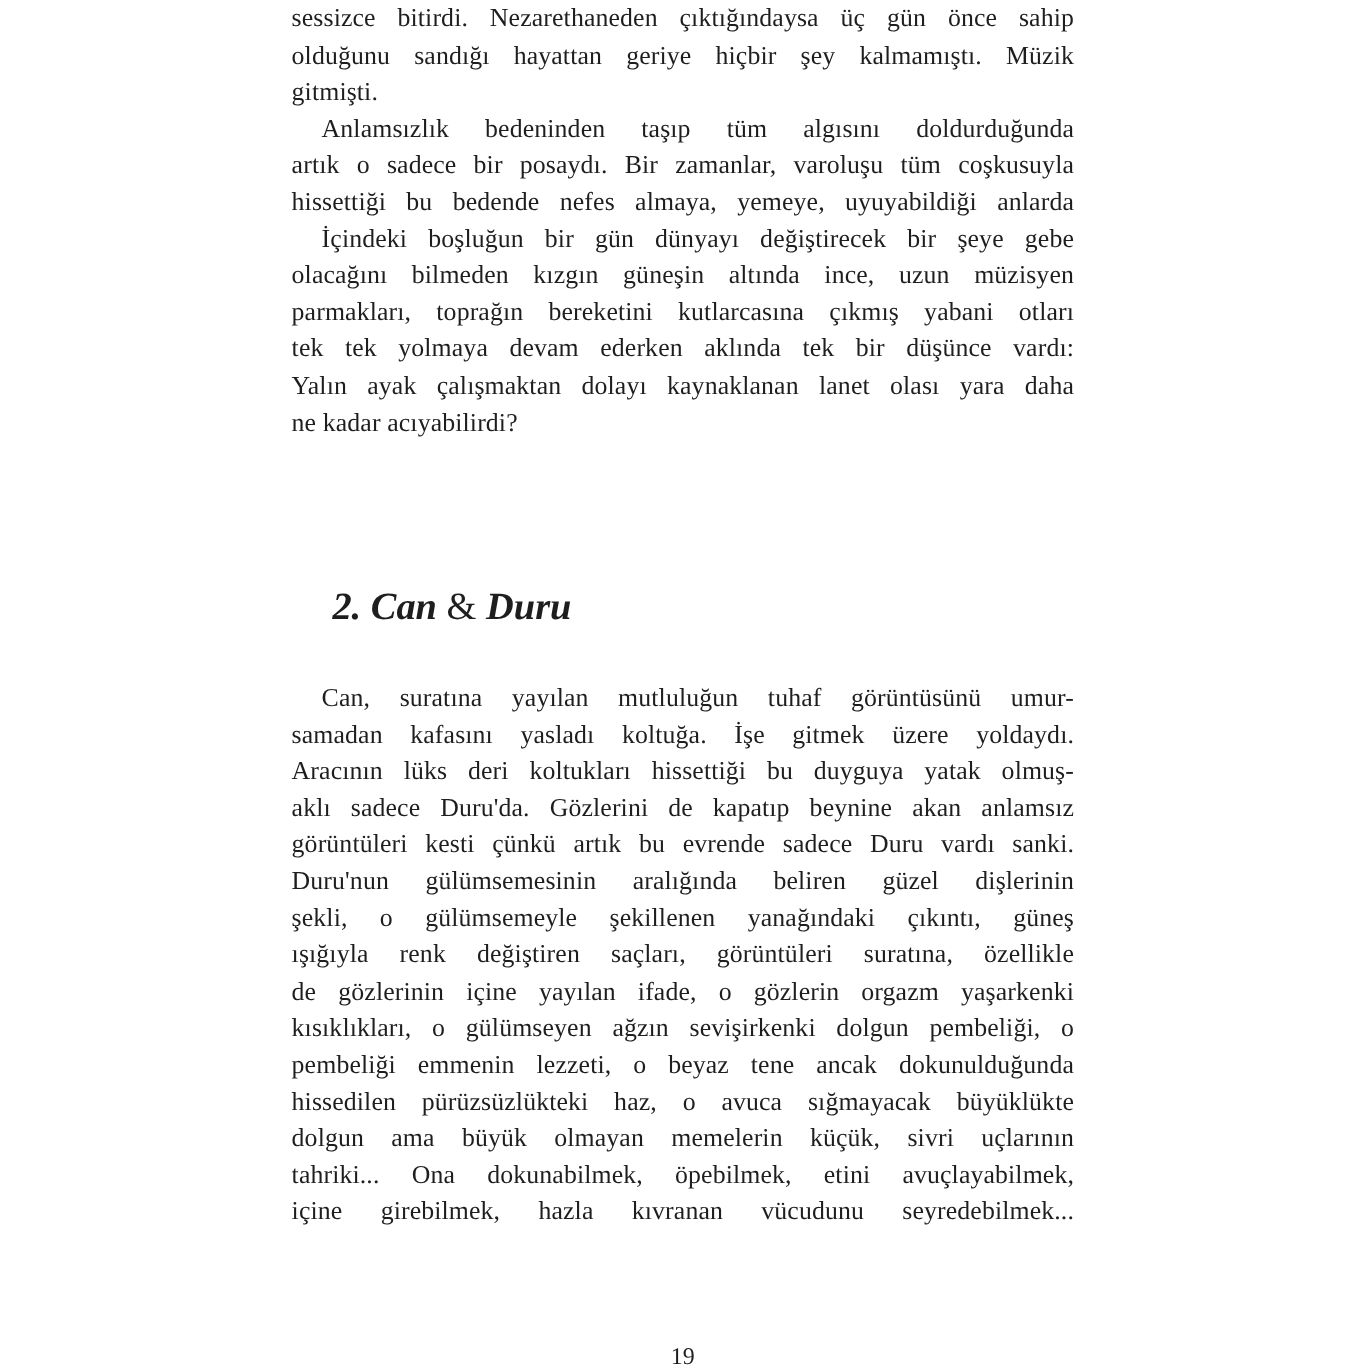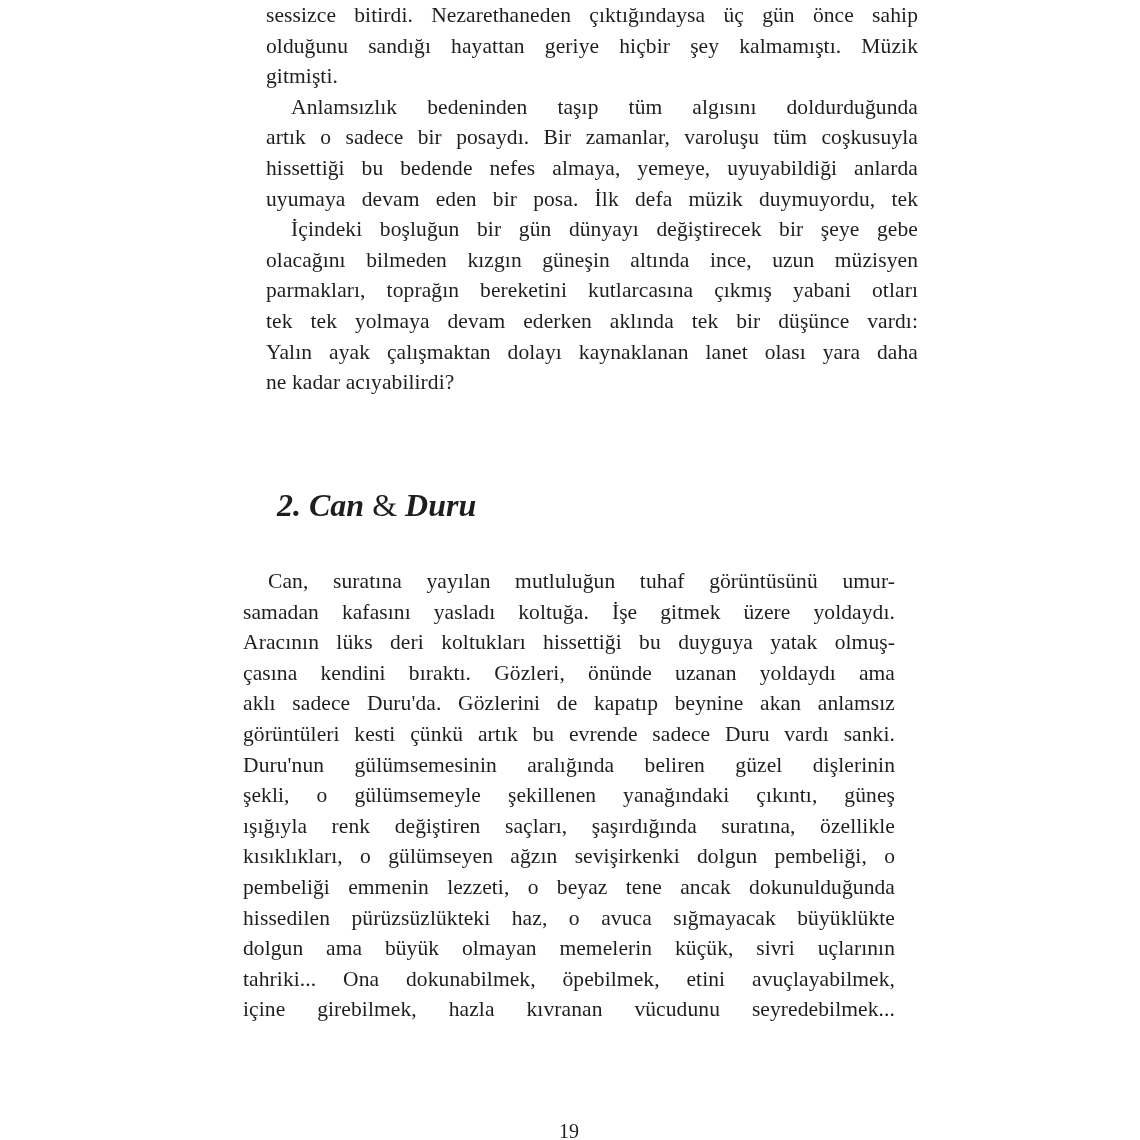--- a/index.html
+++ b/index.html
@@ -64,53 +64,52 @@
       text-align: center;
       font-size: 20px;
       line-height: 26px;
     }
   </style>
 </head>
 <body>
 
 <div class="page">
 
-  <div class="block" style="top:0px;margin-left:23px;">
+  <div class="block" style="top:0px;">
     <span class="line">sessizce bitirdi. Nezarethaneden çıktığındaysa üç gün önce sahip</span>
     <span class="line">olduğunu sandığı hayattan geriye hiçbir şey kalmamıştı. Müzik</span>
     <span class="line last">gitmişti.</span>
     <span class="line indent">Anlamsızlık bedeninden taşıp tüm algısını doldurduğunda</span>
     <span class="line">artık o sadece bir posaydı. Bir zamanlar, varoluşu tüm coşkusuyla</span>
     <span class="line">hissettiği bu bedende nefes almaya, yemeye, uyuyabildiği anlarda</span>
-    <span class="line">uyumaya devam eden bir posa. İlk defa müzik duymuyordu, tek</span>
     <span class="line indent">İçindeki boşluğun bir gün dünyayı değiştirecek bir şeye gebe</span>
     <span class="line">olacağını bilmeden kızgın güneşin altında ince, uzun müzisyen</span>
     <span class="line">parmakları, toprağın bereketini kutlarcasına çıkmış yabani otları</span>
     <span class="line">tek tek yolmaya devam ederken aklında tek bir düşünce vardı:</span>
     <span class="line">Yalın ayak çalışmaktan dolayı kaynaklanan lanet olası yara daha</span>
     <span class="line last">ne kadar acıyabilirdi?</span>
   </div>
 
   <div class="heading">
     <span>2.</span>
     <span>Can</span>
     <span class="amp">&amp;</span>
     <span>Duru</span>
   </div>
 
   <div class="block" style="top:566px;">
     <span class="line indent">Can, suratına yayılan mutluluğun tuhaf görüntüsünü umur-</span>
     <span class="line">samadan kafasını yasladı koltuğa. İşe gitmek üzere yoldaydı.</span>
     <span class="line">Aracının lüks deri koltukları hissettiği bu duyguya yatak olmuş-</span>
-    <span class="line">çasına kendini bıraktı. Gözleri, önünde uzanan yoldaydı ama</span>
     <span class="line">aklı sadece Duru'da. Gözlerini de kapatıp beynine akan anlamsız</span>
     <span class="line">görüntüleri kesti çünkü artık bu evrende sadece Duru vardı sanki.</span>
     <span class="line">Duru'nun gülümsemesinin aralığında beliren güzel dişlerinin</span>
     <span class="line">şekli, o gülümsemeyle şekillenen yanağındaki çıkıntı, güneş</span>
-    <span class="line">ışığıyla renk değiştiren saçları, şaşırdığında suratına, özellikle</span>
+    <span class="line">ışığıyla renk değiştiren saçları, görüntüleri suratına, özellikle</span>
+    <span class="line">de gözlerinin içine yayılan ifade, o gözlerin orgazm yaşarkenki</span>
     <span class="line">kısıklıkları, o gülümseyen ağzın sevişirkenki dolgun pembeliği, o</span>
     <span class="line">pembeliği emmenin lezzeti, o beyaz tene ancak dokunulduğunda</span>
     <span class="line">hissedilen pürüzsüzlükteki haz, o avuca sığmayacak büyüklükte</span>
     <span class="line">dolgun ama büyük olmayan memelerin küçük, sivri uçlarının</span>
     <span class="line">tahriki... Ona dokunabilmek, öpebilmek, etini avuçlayabilmek,</span>
     <span class="line">içine girebilmek, hazla kıvranan vücudunu seyredebilmek...</span>
   </div>
 
   <div class="page-number">19</div>
 </div>

